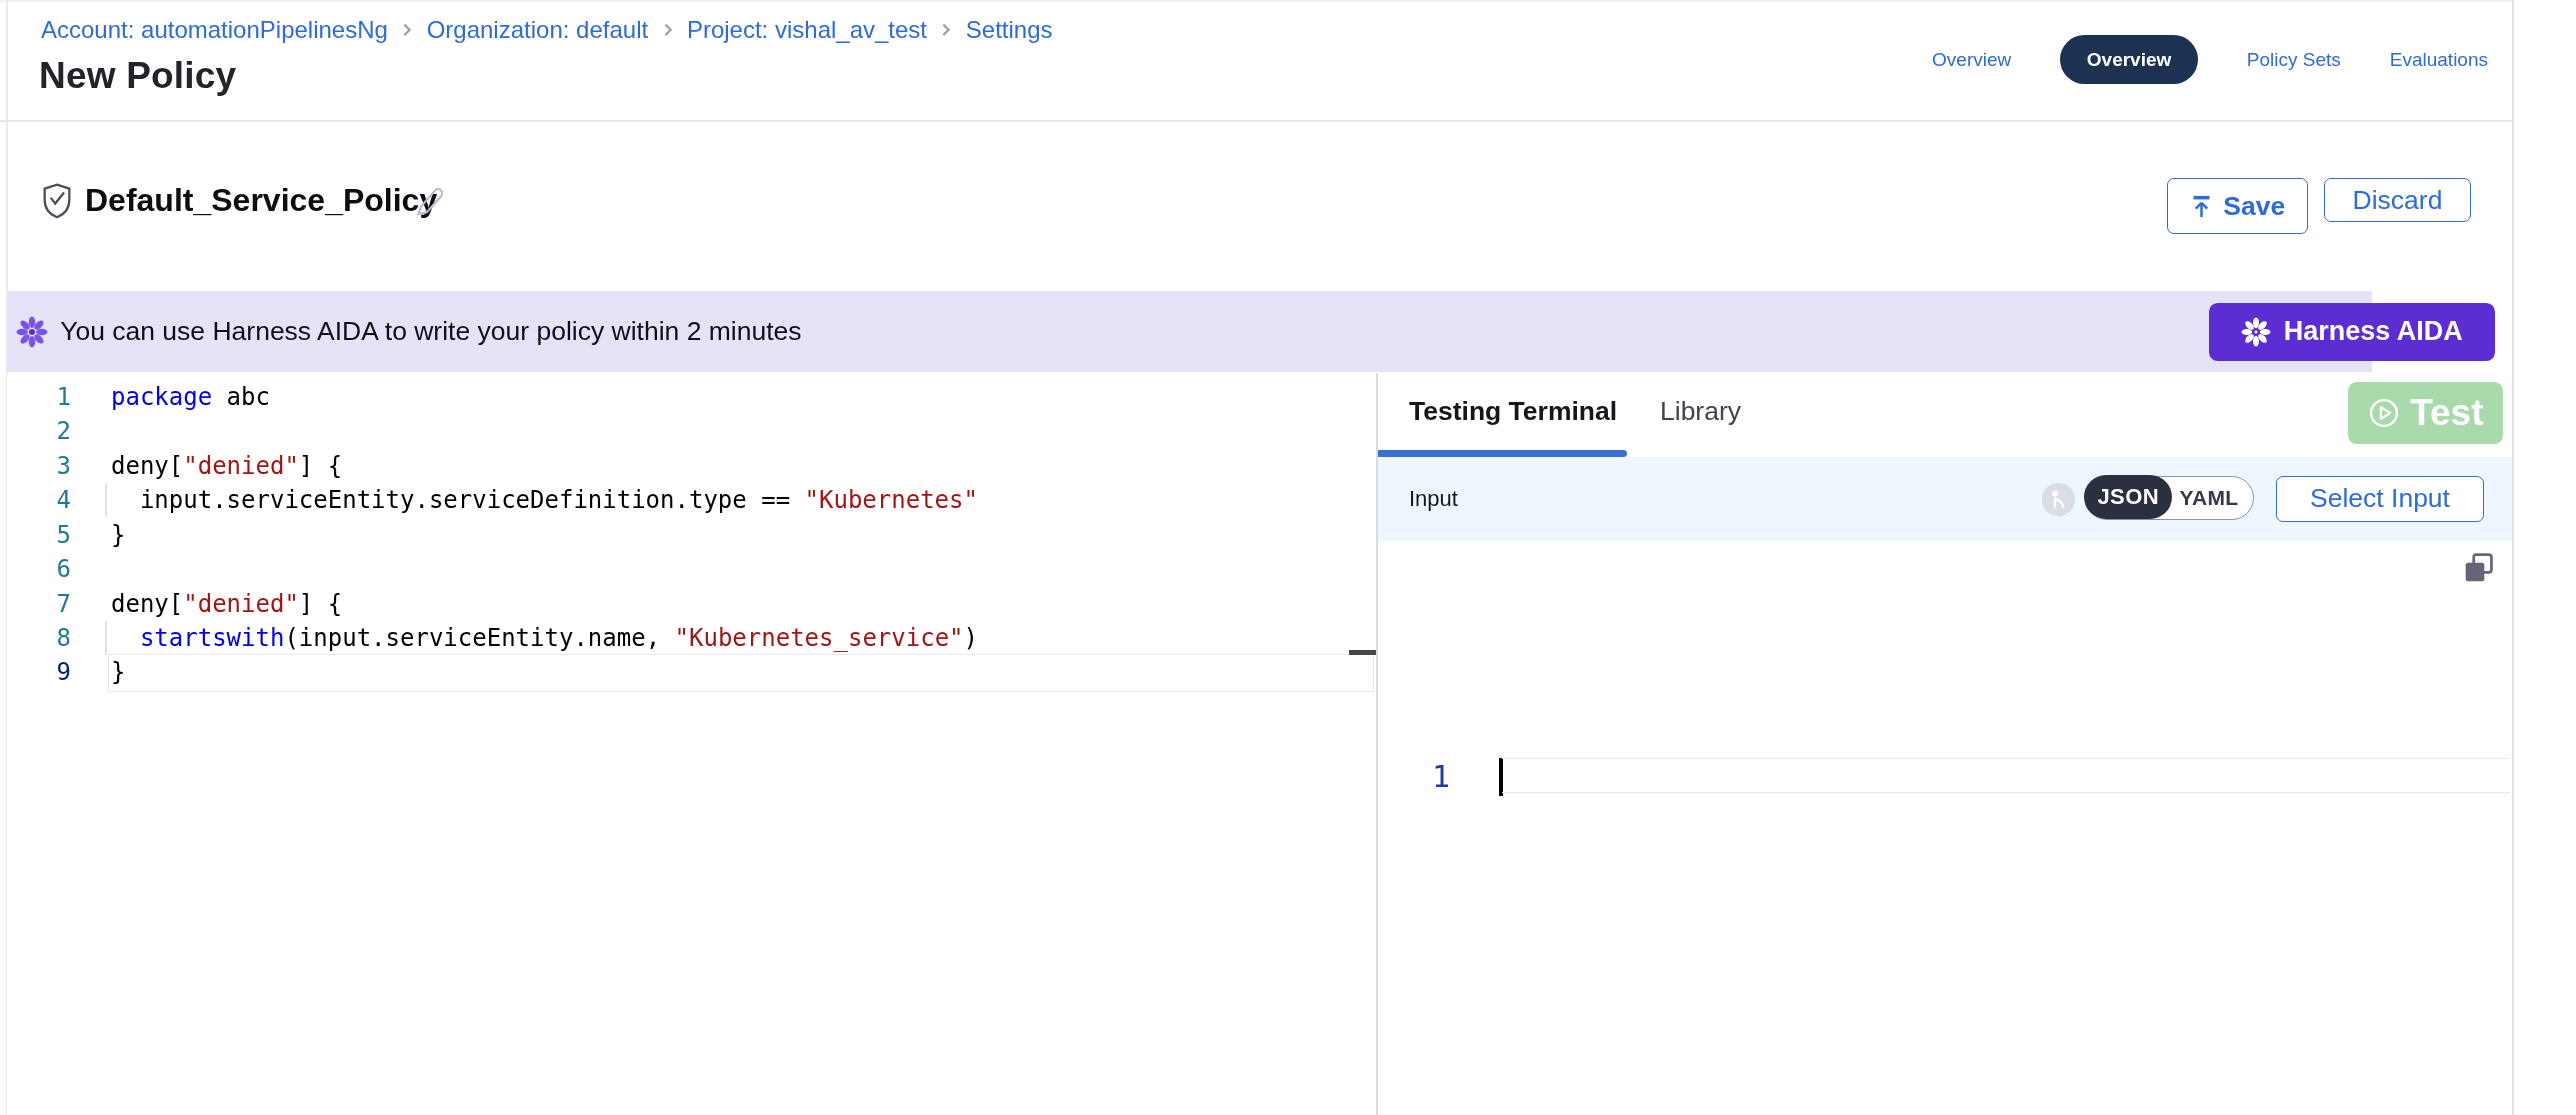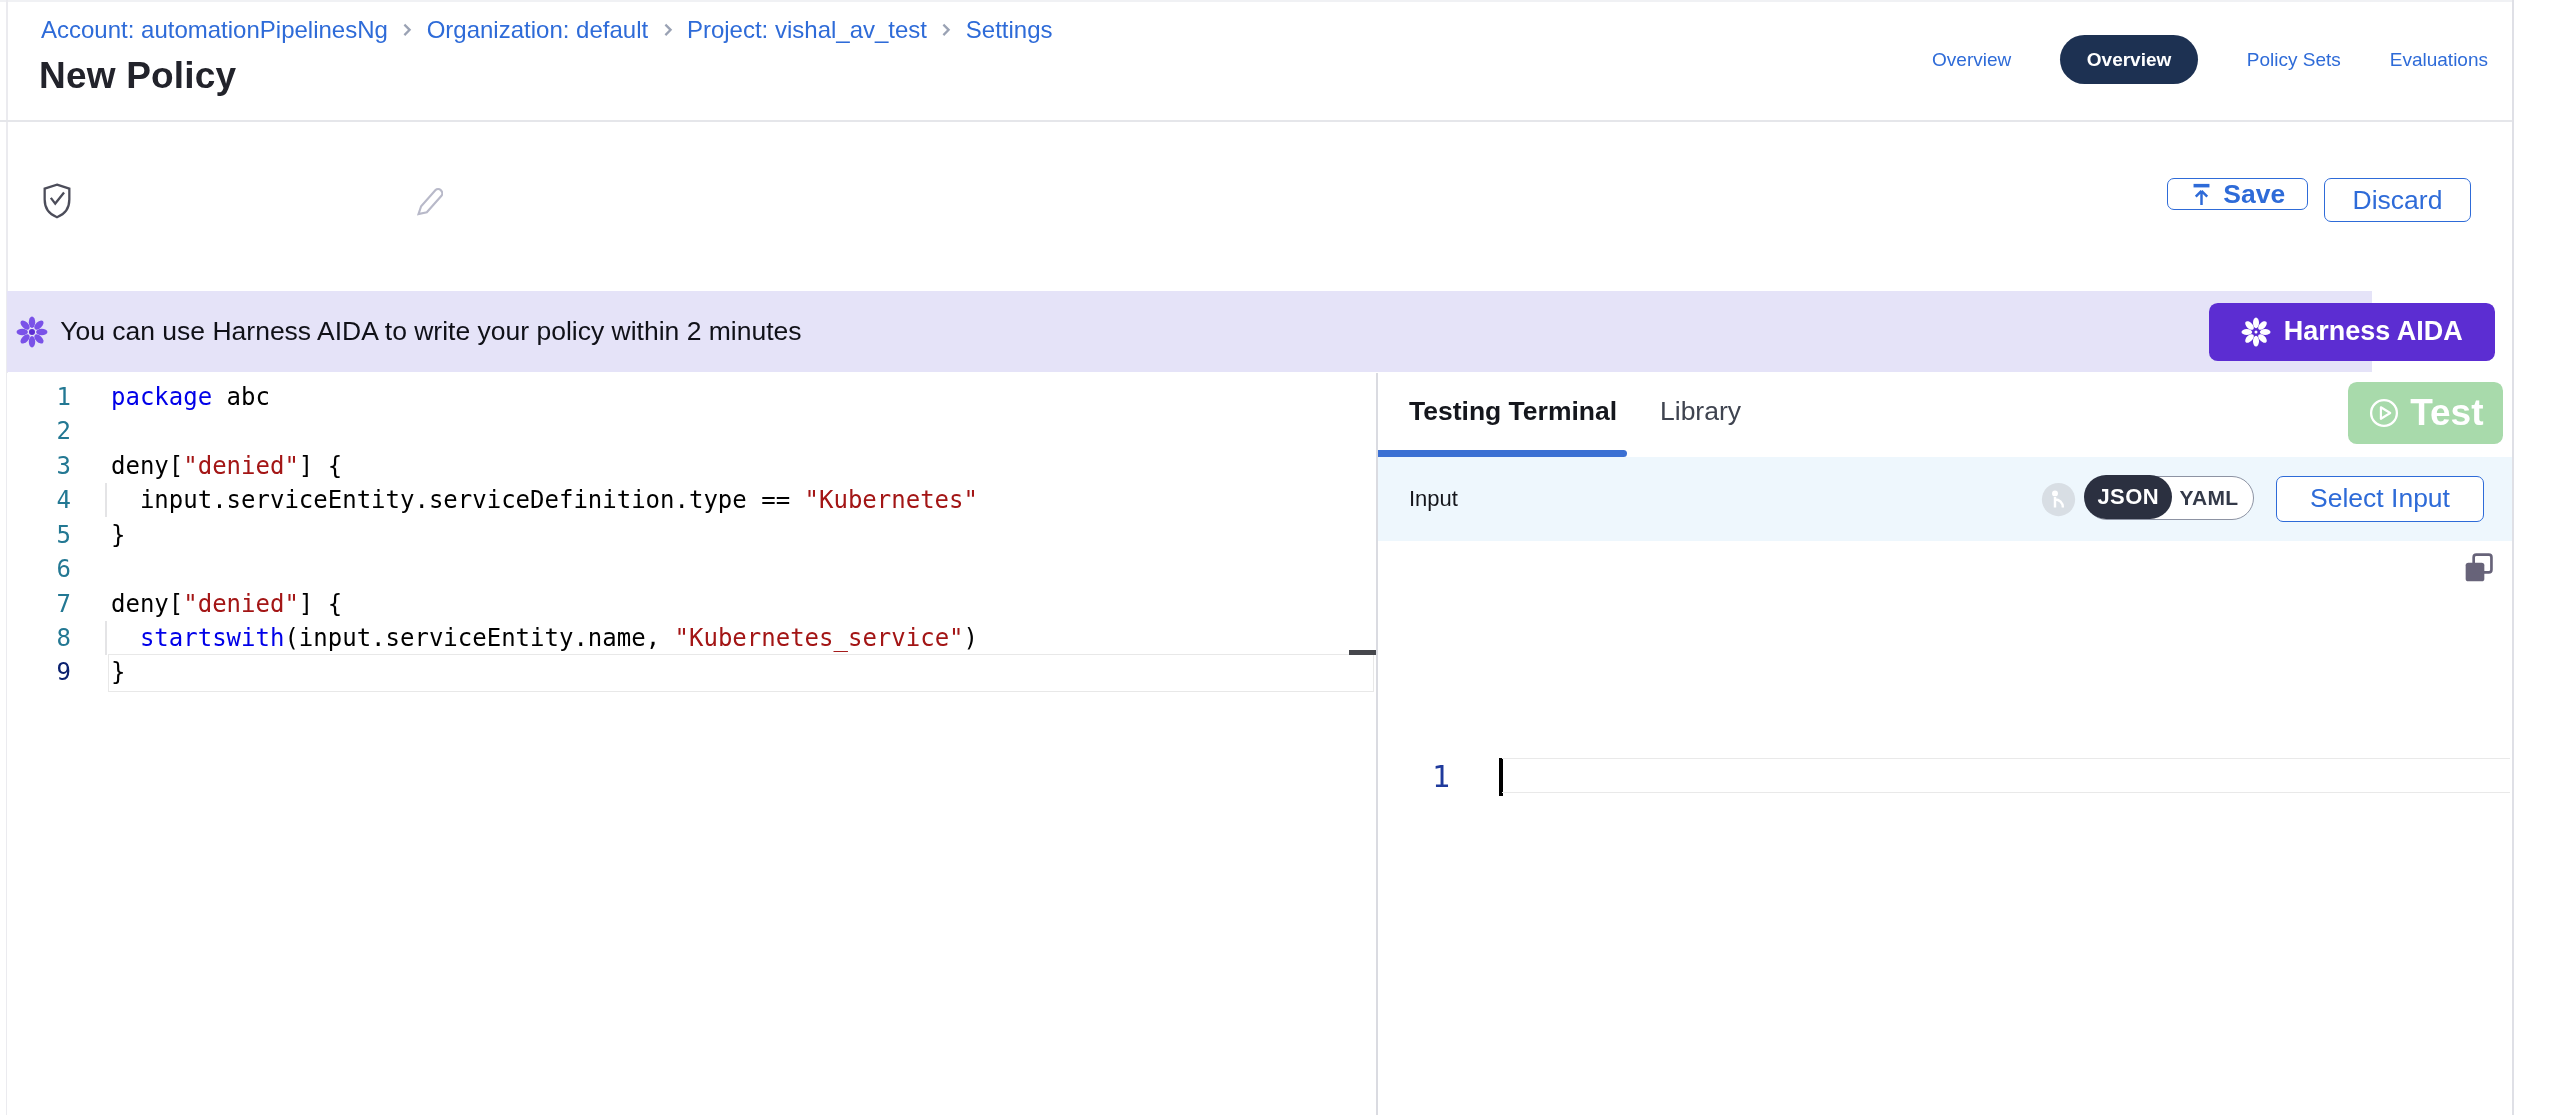--- a/index.html
+++ b/index.html
@@ -24,21 +24,21 @@
   .htab-pill{background:var(--active-tab,#1d3152);color:#fff;font-weight:700;height:49px;line-height:49px;
              padding:0 26.5px;border-radius:25px;}
 
   
   #shield-wrap{left:40px;top:182px;width:34px;height:37px;}
   #policy-name{left:85px;top:182px;height:37px;line-height:37px;font-size:32px;font-weight:700;color:#0d0d12;}
   #edit-wrap{left:415px;top:182px;width:30px;height:37px;display:flex;align-items:center;cursor:pointer;}
   .outline-btn{border:1.8px solid var(--primary,#2e6bd8);border-radius:7px;background:#fff;color:var(--primary,#2e6bd8);
                font-size:26.5px;font-weight:600;display:flex;align-items:center;justify-content:center;gap:10.6px;cursor:pointer;
                box-sizing:border-box;}
-  #save-btn{left:2167px;top:178px;width:141px;height:32px;}
+  #save-btn{left:2167px;top:178px;width:141px;height:56px;}
   #discard-btn{left:2324px;top:178px;width:147px;height:44px;font-weight:500;}
 
   
   #aida-banner{left:7px;top:291px;width:2365px;height:81px;background:var(--banner-bg,#e5e3f8);
                display:flex;align-items:center;}
   #aida-banner .flower{margin-left:8.8px;}
   #aida-msg{margin-left:12.4px;font-size:26.5px;color:#101118;}
   #aida-btn{position:absolute;left:2202px;top:11.5px;width:286px;height:58px;background:var(--aida-purple,#5c2dd2);
             border-radius:8.8px;color:#fff;font-size:27px;font-weight:700;display:flex;align-items:center;
             justify-content:center;gap:12.4px;cursor:pointer;}
@@ -127,20 +127,21 @@
     <span class="htab">Policy Sets</span>
     <span class="htab">Evaluations</span>
   </div>
 
   <div class="abs" id="shield-wrap">
     <svg width="34" height="37" viewBox="0 0 38 42" fill="none">
       <path d="M19 3 L33 7.5 V20 C33 30.5 27 37 19 40 C11 37 5 30.5 5 20 V7.5 Z" stroke="#4c4d5a" stroke-width="2.6"></path>
       <path d="M12 18 L17 24.5 L27 12" stroke="#4c4d5a" stroke-width="2.6" fill="none"></path>
     </svg>
   </div>
+  <div class="abs" id="policy-name">Default_Service_Policy</div>
   <div class="abs" id="edit-wrap">
     <svg width="28" height="32" viewBox="0 0 32 36" fill="none">
       <path d="M4 33 L7 24 L23.5 5.5 C25 3.8 27.8 3.8 29.3 5.5 L30 6.3 C31.5 8 31.5 10.6 30 12.3 L13.5 30.8 L4 33 Z" stroke="#b8b9c9" stroke-width="2.4"></path>
     </svg>
   </div>
 
   <div class="abs outline-btn" id="save-btn">
     <span>
       <svg width="23" height="25" viewBox="0 0 26 28" fill="none">
         <path d="M4 4 H22" stroke="#2e6bd8" stroke-width="4"></path>

